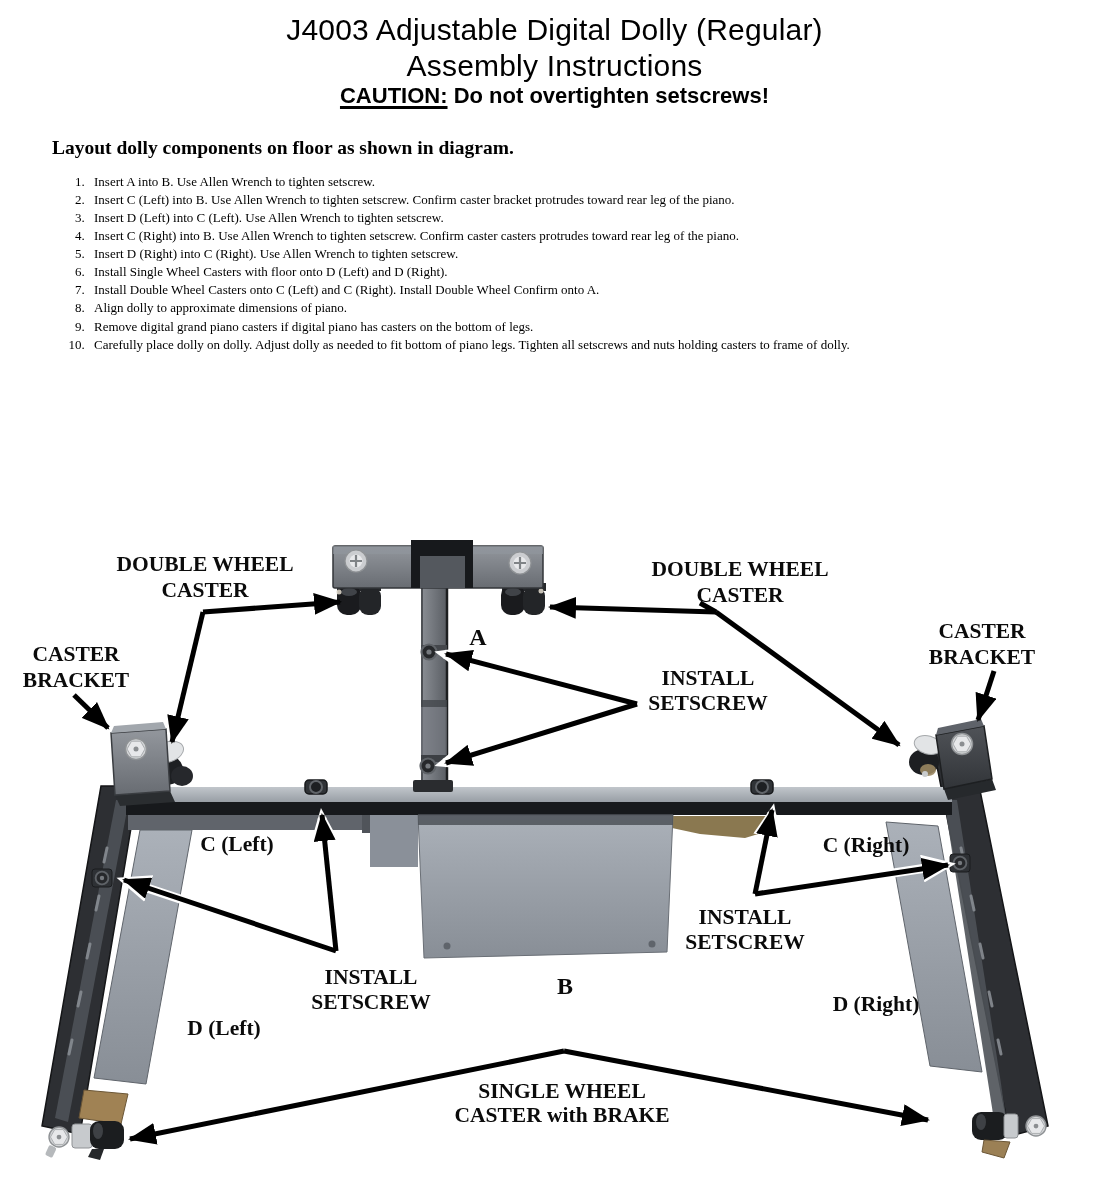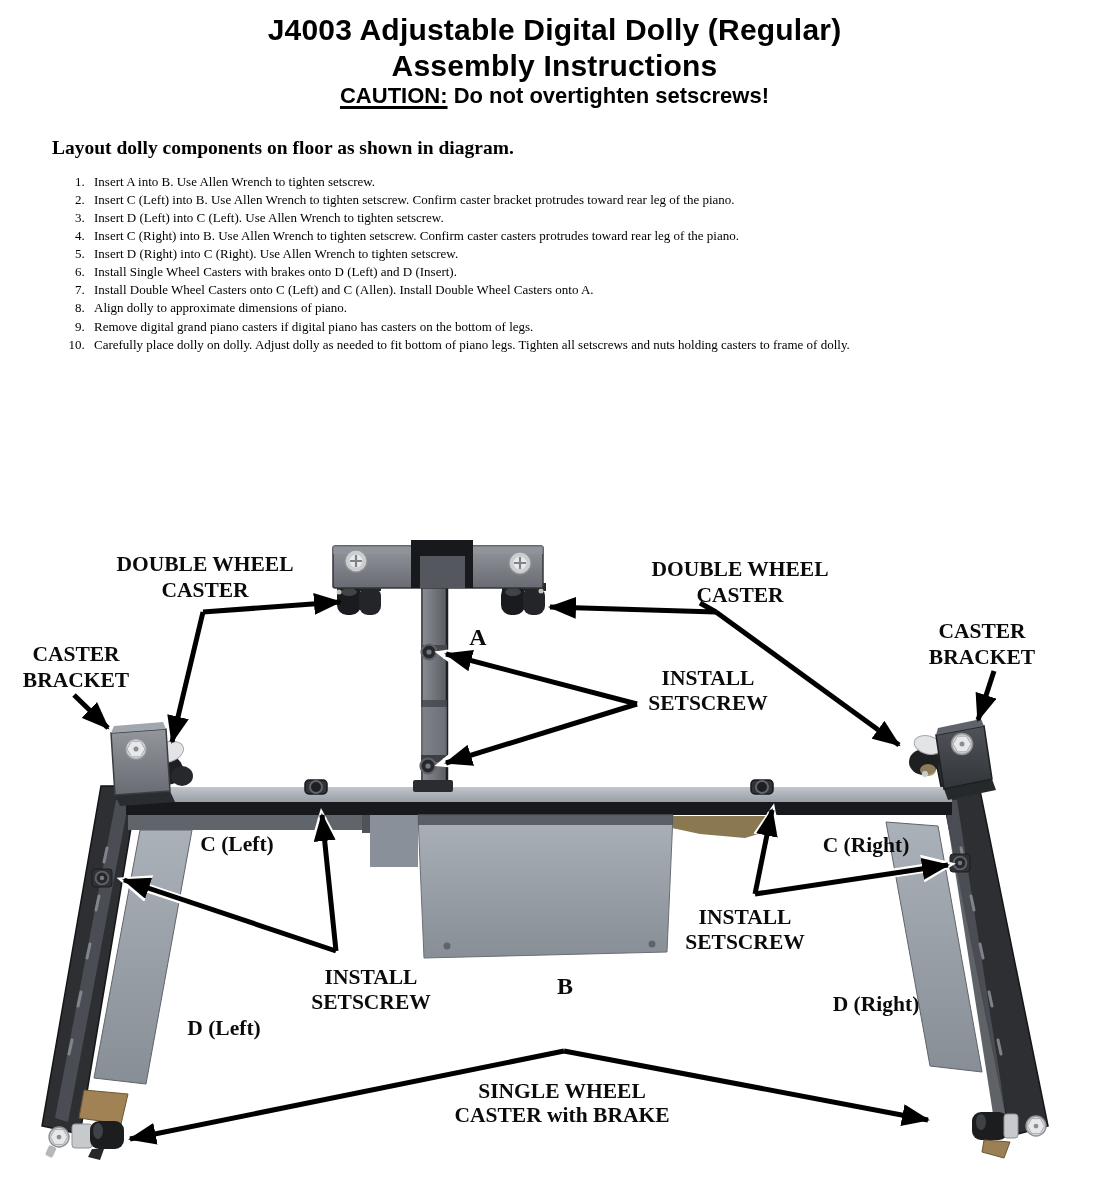--- a/index.html
+++ b/index.html
@@ -1,17 +1,17 @@
 <!DOCTYPE html>
 <html><head>
 <meta charset="utf-8">
 <style>
   html,body{margin:0;padding:0;background:#fff;width:1109px;height:1200px;overflow:hidden;}
   body{position:relative;color:#000;}
-  .title{font-family:"Liberation Sans",sans-serif;font-weight:bold;text-align:center;font-size:30px;letter-spacing:.2px;}
+  .title{font-family:"Liberation Sans",sans-serif;font-weight:normal;text-align:center;font-size:30px;letter-spacing:.2px;}
   .title1{padding-top:13px;}
   .title2{margin-top:2px;}
   .caution{font-family:"Liberation Sans",sans-serif;font-weight:bold;text-align:center;font-size:22px;}
   .caution .cword{text-decoration:underline;text-decoration-thickness:2.5px;text-underline-offset:3px;}
   .intro{font-family:"Liberation Serif",serif;font-weight:bold;font-size:19.5px;margin:28px 0 0 52px;}
   ol.steps{font-family:"Liberation Serif",serif;font-size:13px;margin:14px 0 0 0;padding-left:88px;width:935px;line-height:1.39;}
   ol.steps li{padding-left:6px;}
   #diagram{position:absolute;left:0;top:530px;width:1109px;height:670px;}
   svg text{font-family:"Liberation Serif",serif;font-weight:bold;fill:#0b0b0b;}
 </style>
@@ -21,22 +21,22 @@
 <div class="title title1">J4003 Adjustable Digital Dolly (Regular)</div>
 <div class="title title2">Assembly Instructions</div>
 <div class="caution"><span class="cword">CAUTION:</span><span> Do not overtighten setscrews!</span></div>
 <div class="intro">Layout dolly components on floor as shown in diagram.</div>
 <ol class="steps">
   <li>Insert A into B. Use Allen Wrench to tighten setscrew.</li>
   <li>Insert C (Left) into B. Use Allen Wrench to tighten setscrew. Confirm caster bracket protrudes toward rear leg of the piano.</li>
   <li>Insert D (Left) into C (Left). Use Allen Wrench to tighten setscrew.</li>
   <li>Insert C (Right) into B. Use Allen Wrench to tighten setscrew. Confirm caster casters protrudes toward rear leg of the piano.</li>
   <li>Insert D (Right) into C (Right). Use Allen Wrench to tighten setscrew.</li>
-  <li>Install Single Wheel Casters with brakes onto D (Left) and D (Insert).</li>
-  <li>Install Double Wheel Casters onto C (Left) and C (Allen). Install Double Wheel Casters onto A.</li>
+  <li>Install Single Wheel Casters with floor onto D (Left) and D (Right).</li>
+  <li>Install Double Wheel Casters onto C (Left) and C (Right). Install Double Wheel Confirm onto A.</li>
   <li>Align dolly to approximate dimensions of piano.</li>
   <li>Remove digital grand piano casters if digital piano has casters on the bottom of legs.</li>
   <li>Carefully place dolly on dolly. Adjust dolly as needed to fit bottom of piano legs. Tighten all setscrews and nuts holding casters to frame of dolly.</li>
 </ol>
 
 <svg id="diagram" viewBox="0 530 1109 670" xmlns="http://www.w3.org/2000/svg">
   <defs>
     <marker id="ahb" markerUnits="userSpaceOnUse" markerWidth="30" markerHeight="22" refX="26" refY="11" orient="auto">
       <path d="M0,0 L28,11 L0,22 Z" fill="#000"></path>
     </marker>

